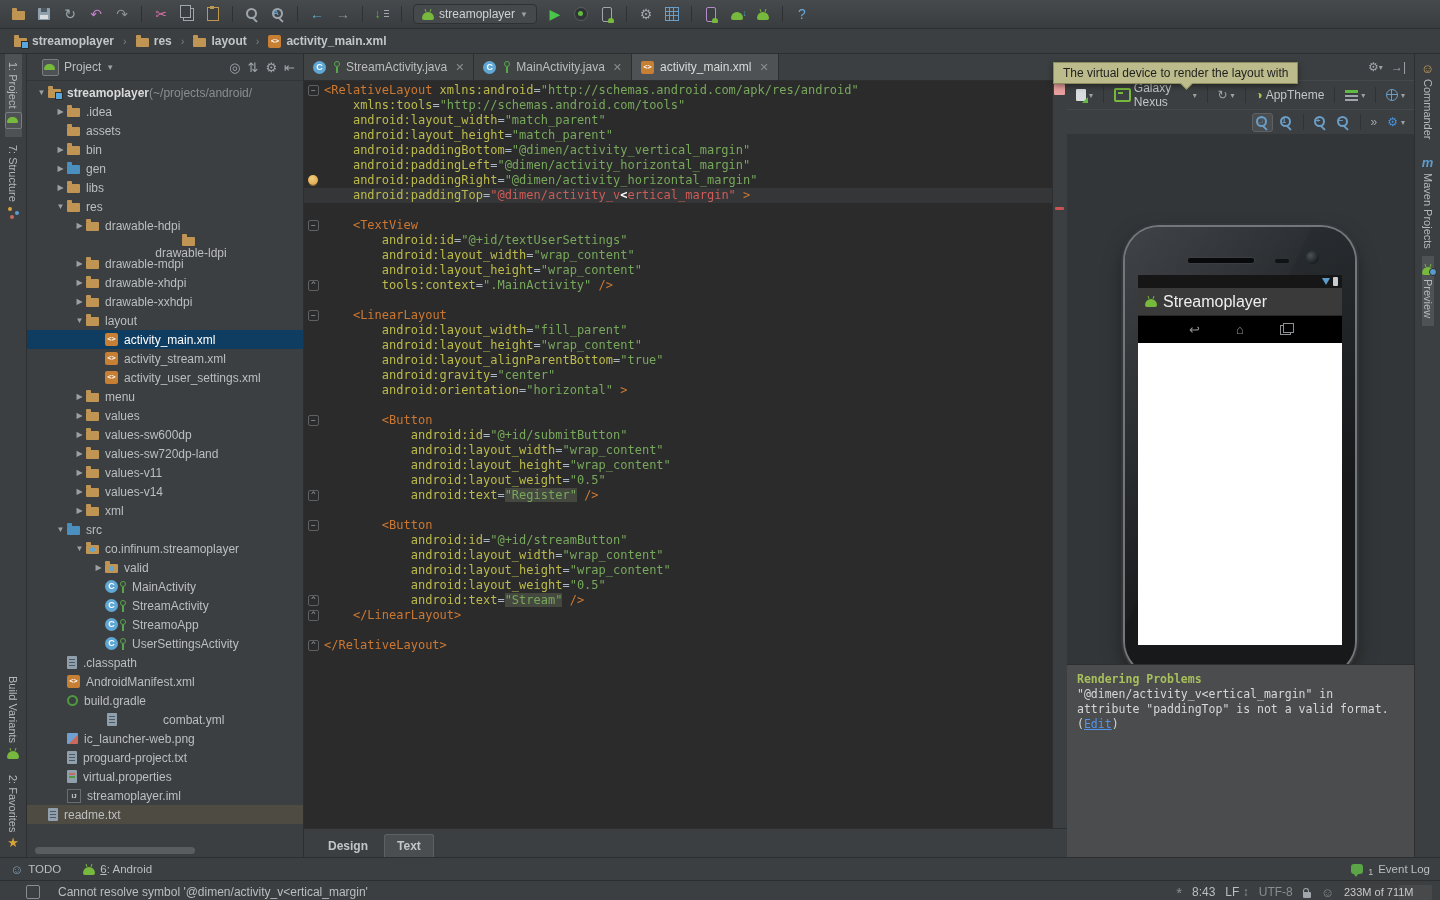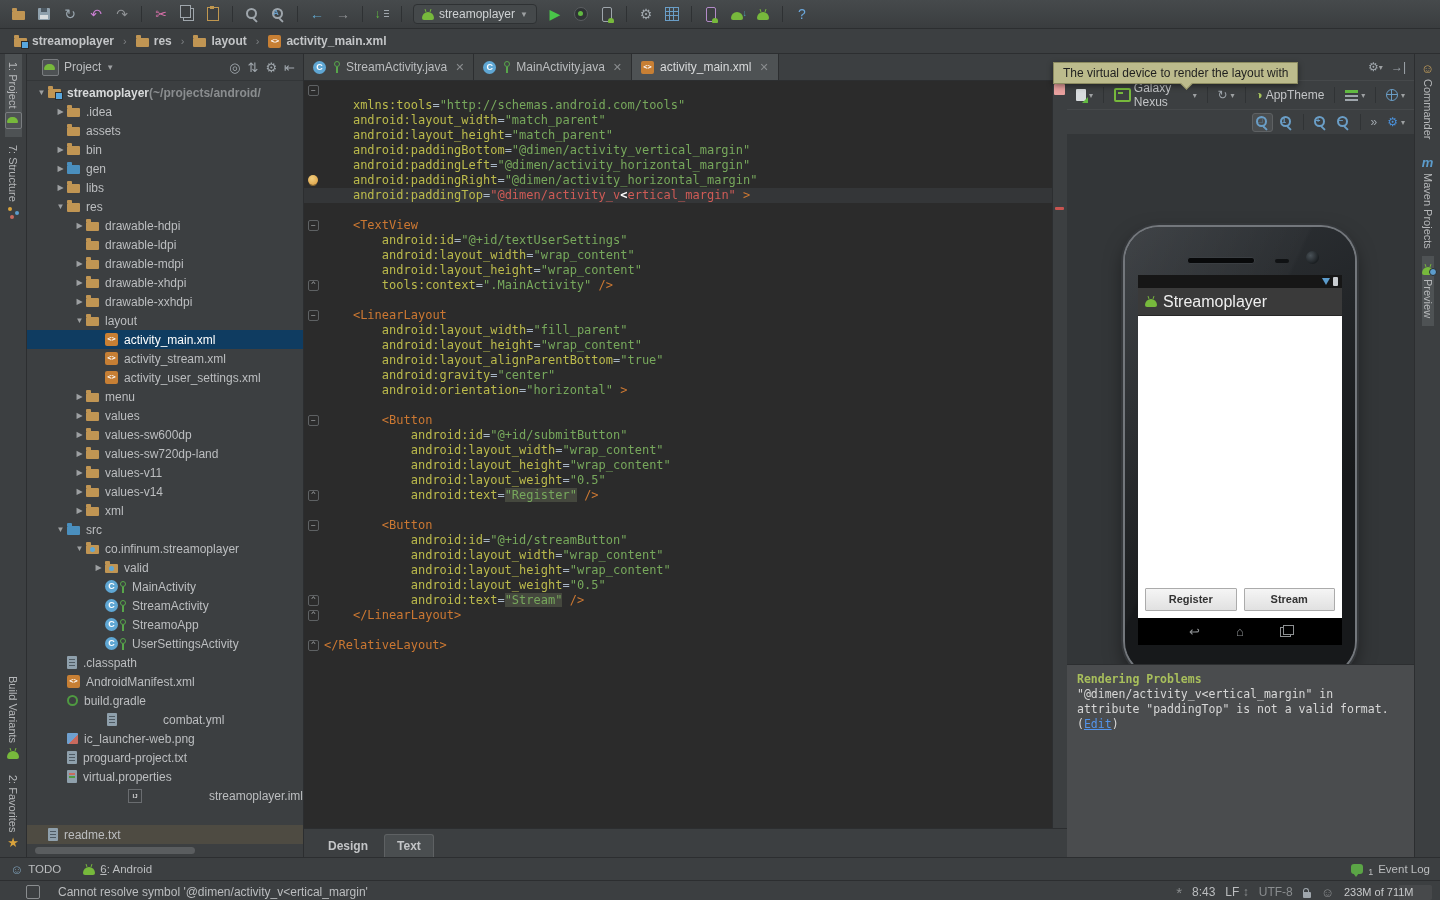--- a/index.html
+++ b/index.html
@@ -34,22 +34,22 @@
   
   .project{width:276px;background:#3C3F41;border-right:1px solid #2C2E30;display:flex;flex-direction:column;position:relative;}
   .phead{height:26px;display:flex;align-items:center;gap:5px;padding:0 8px;border-bottom:1px solid #333638;}
   .phead .caret{font-size:8px;color:#9DA0A2;margin-right:auto;}
   .phead .hic{margin-left:7px;color:#9FA6AC;font-size:13px;}
   .tree{flex:1;overflow:hidden;padding-top:2px;}
   .trow{height:19px;display:flex;align-items:center;white-space:nowrap;color:#BCBEC0;}
   .trow .arr{width:13px;font-size:8px;color:#9DA0A2;text-align:center;flex:none;}
   .trow .lbl{margin-left:6px;}
   .trow.sel{background:#0F3C61;color:#FFF;}
-  .trow.hov{background:#4E4B42;margin-top:20px;}
-  .trow .extra{color:#8A8D8F;font-weight:bold;}
+  .trow.hov{background:#4E4B42;}
+  .trow .extra{color:#8A8D8F;}
   .hscroll{position:absolute;bottom:3px;left:8px;width:160px;height:7px;border-radius:4px;background:#5A5D5F;}
   
   .editor{flex:1;display:flex;flex-direction:column;background:#2B2B2B;min-width:0;}
   .etabs{height:26px;background:#3C3F41;display:flex;align-items:stretch;border-bottom:1px solid #2C2E30;}
   .etab{display:flex;align-items:center;gap:6px;padding:0 9px;border-right:1px solid #2C2E30;background:#414445;color:#BBBDBF;}
   .etab.active{background:#4E5254;color:#D8DADB;}
   .etab .x{color:#8A8D8F;font-size:11px;margin-left:2px;}
   .code-wrap{flex:1;position:relative;overflow:hidden;}
   .code{position:absolute;left:0;top:2px;right:14px;font-family:"DejaVu Sans Mono",monospace;font-size:12px;line-height:15px;}
   .cl{display:flex;height:15px;}
@@ -393,21 +393,21 @@
           <div class="trow" style="padding-left: 27px;">
             <span class="arr">▼</span>
             <span class="ic ic-folder"></span>
             <span class="lbl">res</span>
           </div>
           <div class="trow" style="padding-left: 46px;">
             <span class="arr">▶</span>
             <span class="ic ic-folder"></span>
             <span class="lbl">drawable-hdpi</span>
           </div>
-          <div class="trow" style="padding-left: 46px;">
+          <div class="trow" style="padding-left: 46px; flex-direction: column;">
             <span class="arr"></span>
             <span class="ic ic-folder"></span>
             <span class="lbl">drawable-ldpi</span>
           </div>
           <div class="trow" style="padding-left: 46px;">
             <span class="arr">▶</span>
             <span class="ic ic-folder"></span>
             <span class="lbl">drawable-mdpi</span>
           </div>
           <div class="trow" style="padding-left: 46px;">
@@ -542,21 +542,21 @@
           <div class="trow" style="padding-left: 27px;">
             <span class="arr"></span>
             <span class="ic ic-file"></span>
             <span class="lbl">proguard-project.txt</span>
           </div>
           <div class="trow" style="padding-left: 27px;">
             <span class="arr"></span>
             <span class="ic ic-props"></span>
             <span class="lbl">virtual.properties</span>
           </div>
-          <div class="trow" style="padding-left: 27px; justify-content: space-between;">
+          <div class="trow" style="padding-left: 27px;">
             <span class="arr"></span>
             <span class="ic ic-iml">IJ</span>
             <span class="lbl">streamoplayer.iml</span>
           </div>
           <div class="trow hov" style="padding-left: 8px;">
             <span class="arr"></span>
             <span class="ic ic-file"></span>
             <span class="lbl">readme.txt</span>
           </div>
         </div>
@@ -582,20 +582,21 @@
             <span>activity_main.xml</span>
             <span class="x">✕</span>
           </span>
         </div>
       <div class="code-wrap">
         <div class="code" id="code">
             <div class="cl">
               <span class="gut">
                 <i class="fm">−</i>
               </span>
+              <pre><span class="s-t">&lt;RelativeLayout</span><span class="s-p"> </span><span class="s-a">xmlns:android</span><span class="s-p">=</span><span class="s-v">"http://schemas.android.com/apk/res/android"</span></pre>
             </div>
             <div class="cl">
               <span class="gut"></span>
               <pre><span class="s-p">    </span><span class="s-a">xmlns:tools</span><span class="s-p">=</span><span class="s-v">"http://schemas.android.com/tools"</span></pre>
             </div>
             <div class="cl">
               <span class="gut"></span>
               <pre><span class="s-p">    </span><span class="s-a">android:layout_width</span><span class="s-p">=</span><span class="s-v">"match_parent"</span></pre>
             </div>
             <div class="cl">
@@ -846,26 +847,20 @@
           <div class="sensor"></div>
           <div class="cam"></div>
           <div class="screen">
             <div class="p-status">
               <span class="p-wifi"></span>
               <span class="p-batt"></span>
             </div>
             <div class="p-action">
               <span class="ic ic-android"></span>
               <span class="ttl">Streamoplayer</span>
-            </div>
-            <div class="p-body">
-              <div class="p-buttons" id="pbuttons">
-                  <span class="p-btn">Register</span>
-                  <span class="p-btn">Stream</span>
-                </div>
             </div>
             <div class="p-nav">
               <span>↩</span>
               <span>⌂</span>
               <span class="ic ic-recents"></span>
             </div>
           </div>
         </div>
       </div>
       <div class="pv-problems">

